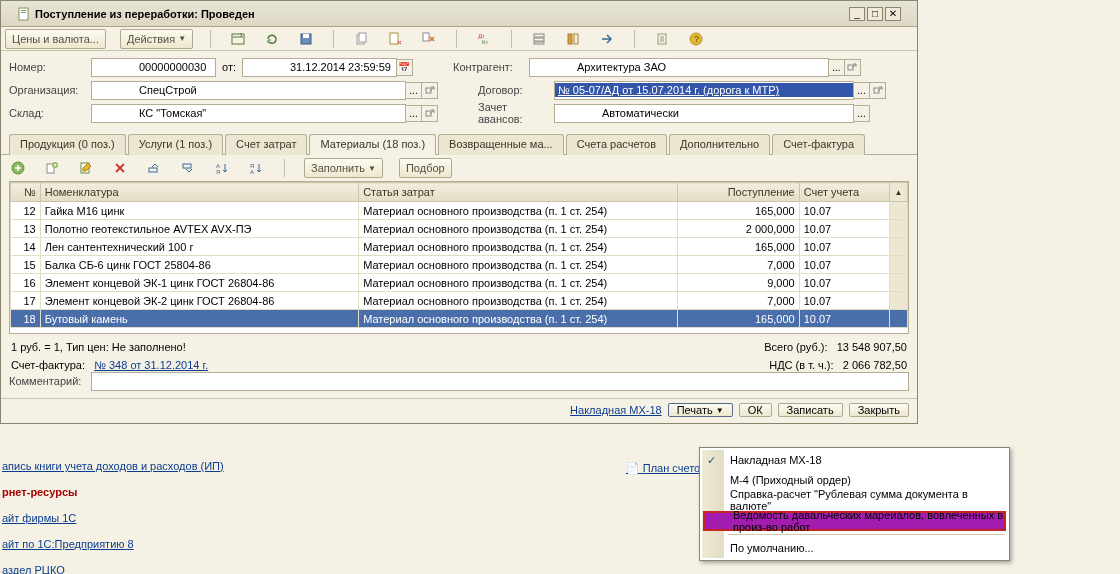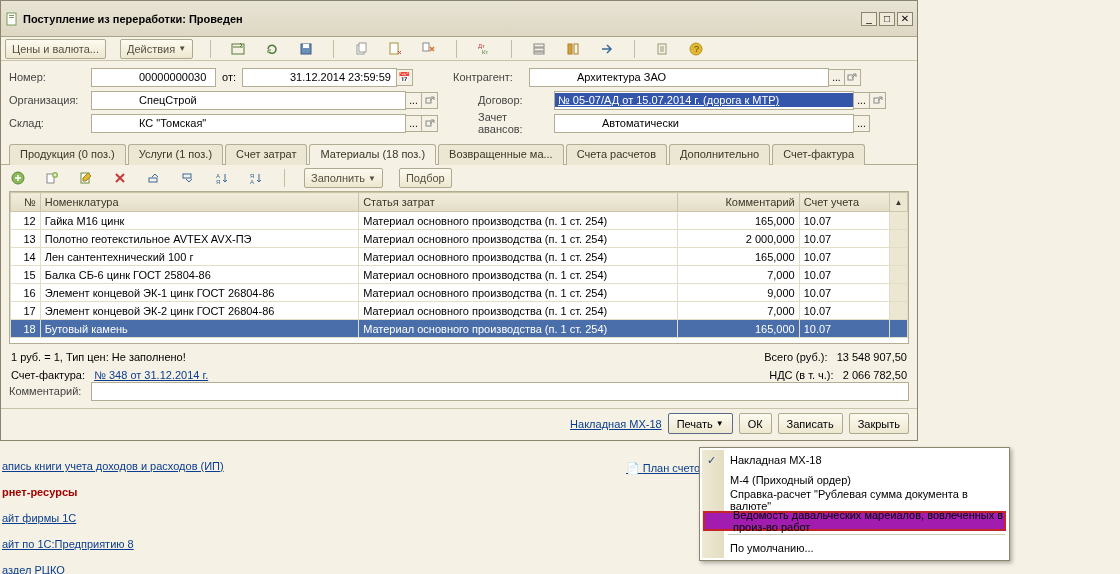--- a/index.html
+++ b/index.html
@@ -1,18 +1,18 @@
 <!DOCTYPE html>
 <html><head>
 <meta charset="utf-8">
 <style>
   *{box-sizing:border-box;margin:0;padding:0;}
   body{font-family:Arial,sans-serif;font-size:11px;background:#f5f1e4;width:1120px;height:574px;overflow:hidden;}
   .window{position:absolute;left:0;top:0;width:918px;background:#f5f1e4;border:1px solid #8b8570;}
-  .titlebar{background:linear-gradient(#e8e4d5,#ddd7c3);height:36px;display:flex;align-items:center;padding:0 4px;border-bottom:1px solid #aaa48d;}
+  .titlebar{background:linear-gradient(#e8e4d5,#ddd7c3);height:26px;display:flex;align-items:center;padding:0 16px;border-bottom:1px solid #aaa48d;}
   .titlebar .title{font-weight:bold;flex:1;}
   .titlebar .winbtns{display:flex;gap:2px;}
   .winbtn{width:16px;height:14px;border:1px solid #8b8570;background:#eee9d8;display:flex;align-items:center;justify-content:center;cursor:pointer;font-size:10px;line-height:1;}
   .toolbar1{display:flex;align-items:center;padding:2px 4px;border-bottom:1px solid #c9c3ab;gap:14px;height:24px;}
   .tbtn{height:20px;padding:0 6px;border:1px solid #adaa90;background:linear-gradient(#fdfbf0,#ede7cf);display:flex;align-items:center;cursor:pointer;border-radius:2px;font-size:11px;color:#555040;}
   .tbtn .caret{margin-left:3px;font-size:8px;}
   .ticon{width:20px;height:20px;border:1px solid transparent;display:flex;align-items:center;justify-content:center;cursor:pointer;}
   .ticon svg{width:14px;height:14px;}
   .form{padding:6px 8px 4px;}
   .frow{display:flex;align-items:center;margin-bottom:3px;height:20px;}
@@ -37,21 +37,21 @@
   .c-no{width:28px;text-align:right;}
   .c-nom{width:300px;}
   .c-stat{width:300px;}
   .c-qty{width:115px;text-align:right;}
   .c-acc{width:85px;}
   .c-sc{width:16px;}
   .scrollcol{width:17px;background:#ece7d2;}
   .summary{padding:3px 10px;display:flex;justify-content:space-between;height:18px;}
   .bold{font-weight:normal;}
   .bottombar{display:flex;justify-content:flex-end;align-items:center;padding:4px 8px 6px;gap:6px;border-top:1px solid #c9c3ab;margin-top:4px;}
-  .btn{height:21px;padding:0 8px;border:1px solid #adaa90;background:linear-gradient(#fdfbf0,#ede7cf);display:flex;align-items:center;cursor:pointer;border-radius:2px;}
+  .btn{height:14px;padding:0 8px;border:1px solid #adaa90;background:linear-gradient(#fdfbf0,#ede7cf);display:flex;align-items:center;cursor:pointer;border-radius:2px;}
   .menu{position:absolute;left:699px;top:447px;width:311px;background:#fff;border:1px solid #8b8570;box-shadow:2px 2px 4px rgba(0,0,0,.3);padding:2px;}
   .menu .sidebar{position:absolute;left:2px;top:2px;bottom:2px;width:22px;background:linear-gradient(90deg,#eee9d4,#e3ddc3);}
   .mitem{height:20px;display:flex;align-items:center;padding-left:28px;cursor:pointer;position:relative;}
   .mitem.hl{border:2px solid #c52424;background:#a21caf;margin:1px 1px;height:20px;}
   .mcheck{position:absolute;left:5px;color:#274a82;}
   .msep{height:1px;background:#ccc7b0;margin:3px 2px 3px 26px;}
   .bg-links{position:absolute;left:0;top:460px;padding:0 2px;}
   .bg-links div{margin-bottom:14px;}
   .bg-head{color:#a30000;font-weight:bold;margin-bottom:6px;}
   .pil{position:absolute;left:626px;top:462px;color:#0a3d8f;text-decoration:underline;cursor:pointer;}
@@ -324,21 +324,21 @@
       </div>
   </div>
 
   <div class="tableframe">
     <table>
       <thead>
           <tr>
         <th class="c-no">№</th>
         <th class="c-nom">Номенклатура</th>
         <th class="c-stat">Статья затрат</th>
-        <th class="c-qty">Комментарий</th>
+        <th class="c-qty">Поступление</th>
         <th class="c-acc">Счет учета</th>
         <th class="c-sc scrollcol" style="text-align:center;font-size:8px">▲</th>
       </tr>
         </thead>
       <tbody id="tbody">
           <tr>
             <td class="c-no">12</td>
             <td>Гайка М16 цинк</td>
             <td>Материал основного производства (п. 1 ст. 254)</td>
             <td class="c-qty">165,000</td>

